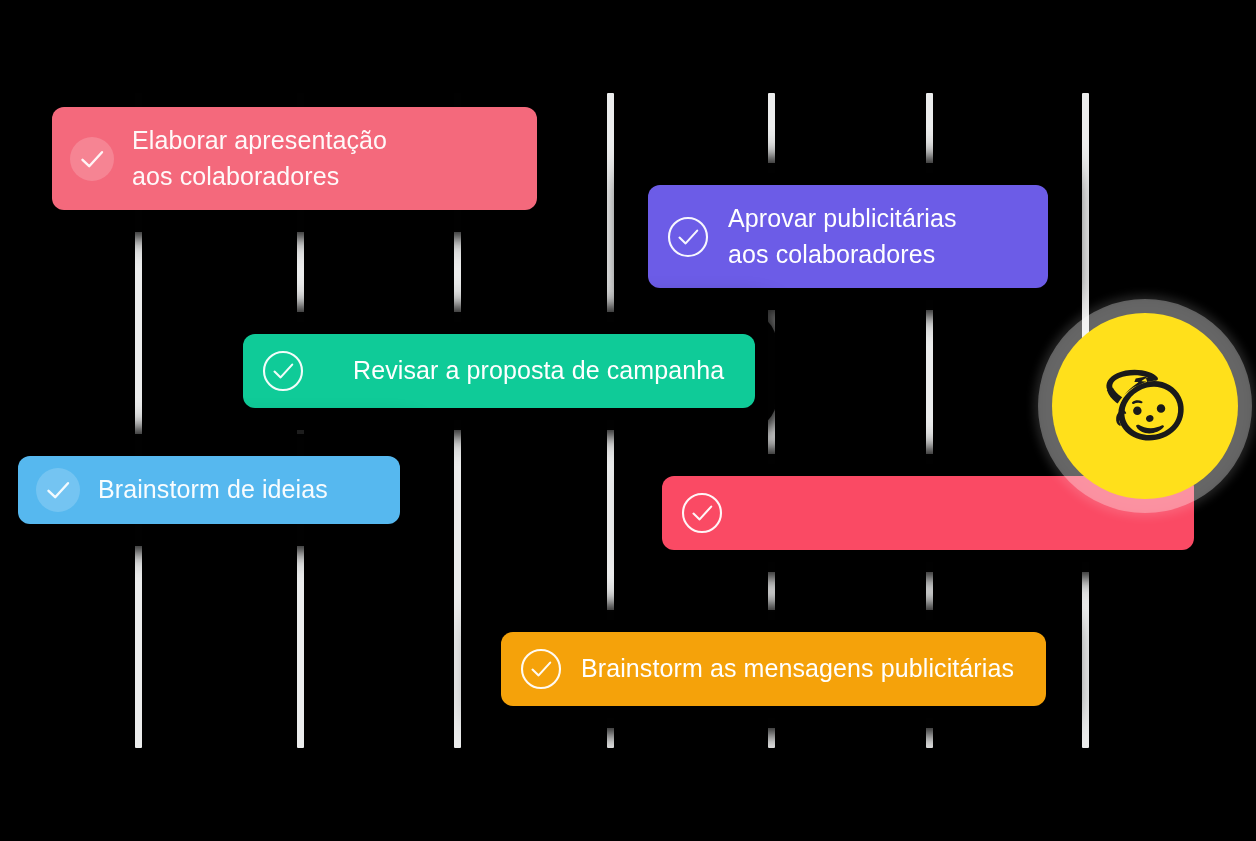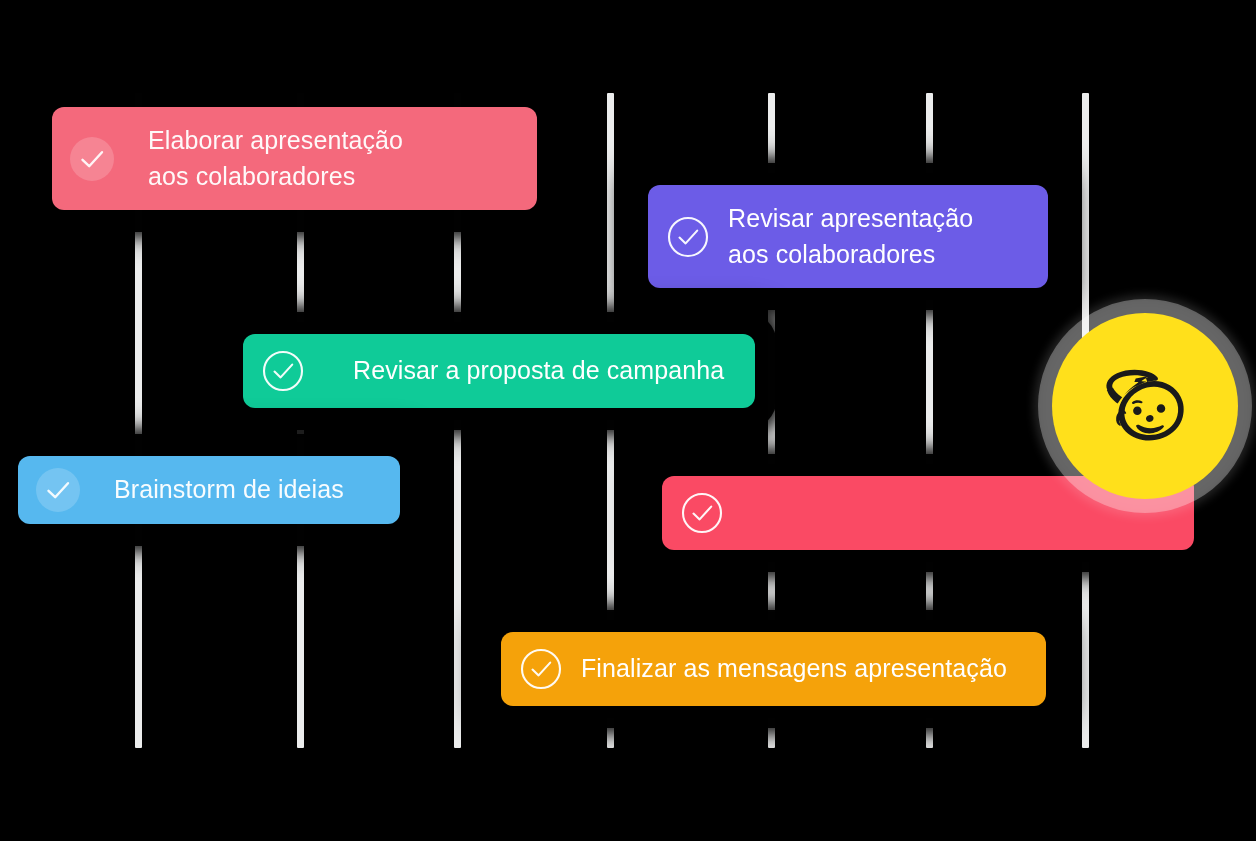--- a/index.html
+++ b/index.html
@@ -76,21 +76,21 @@
   }
   .card.two-line .card-label { font-size: 25px; }
 
   
   .card.soft .card-icon {
     border-radius: 50%;
     background: rgba(255,255,255,0.18);
     filter: blur(0.25px);
   }
   .card.soft .card-label { opacity: 0.96; }
-  .card.soft.blurry { filter: blur(0.6px); gap: 16px; }
+  .card.soft.blurry { filter: blur(0.6px); }
 
   
   #badge {
     position: absolute;
     z-index: 4;
     width: 186px;
     height: 186px;
     border-radius: 50%;
     background: #ffe01b;
     box-shadow:
@@ -165,21 +165,21 @@
         <div class="card-label">Elaborar apresentação
 aos colaboradores</div>
       </div>
       <div class="card two-line" style="left: 648px; top: 185px; width: 400px; height: 103px; background: rgb(108, 92, 231);">
         <div class="card-icon">
           <svg viewBox="0 0 44 44">
             <circle cx="22" cy="22" r="19" fill="none" stroke="#ffffff" stroke-width="2.1" opacity="0.95"></circle>
             <path d="M13.5 22.6 L19.6 28.4 L31.2 15.6" fill="none" stroke="#ffffff" stroke-width="2.1" stroke-linecap="round" stroke-linejoin="round" opacity="0.95"></path>
           </svg>
         </div>
-        <div class="card-label">Revisar apresentação
+        <div class="card-label">Aprovar publicitárias
 aos colaboradores</div>
       </div>
       <div class="card" style="left: 243px; top: 334px; width: 512px; height: 74px; background: rgb(15, 203, 152); gap: 30px;">
         <div class="card-icon">
           <svg viewBox="0 0 44 44">
             <circle cx="22" cy="22" r="19" fill="none" stroke="#ffffff" stroke-width="2.1" opacity="0.95"></circle>
             <path d="M13.5 22.6 L19.6 28.4 L31.2 15.6" fill="none" stroke="#ffffff" stroke-width="2.1" stroke-linecap="round" stroke-linejoin="round" opacity="0.95"></path>
           </svg>
         </div>
         <div class="card-label">Revisar a proposta de campanha</div>
@@ -200,17 +200,17 @@
           </svg>
         </div>
       </div>
       <div class="card" style="left: 501px; top: 632px; width: 545px; height: 74px; background: rgb(245, 162, 10);">
         <div class="card-icon">
           <svg viewBox="0 0 44 44">
             <circle cx="22" cy="22" r="19" fill="none" stroke="#ffffff" stroke-width="2.1" opacity="0.95"></circle>
             <path d="M13.5 22.6 L19.6 28.4 L31.2 15.6" fill="none" stroke="#ffffff" stroke-width="2.1" stroke-linecap="round" stroke-linejoin="round" opacity="0.95"></path>
           </svg>
         </div>
-        <div class="card-label">Finalizar as mensagens apresentação</div>
+        <div class="card-label">Brainstorm as mensagens publicitárias</div>
       </div>
     </div>
 
 </div>
 
 </body></html>

